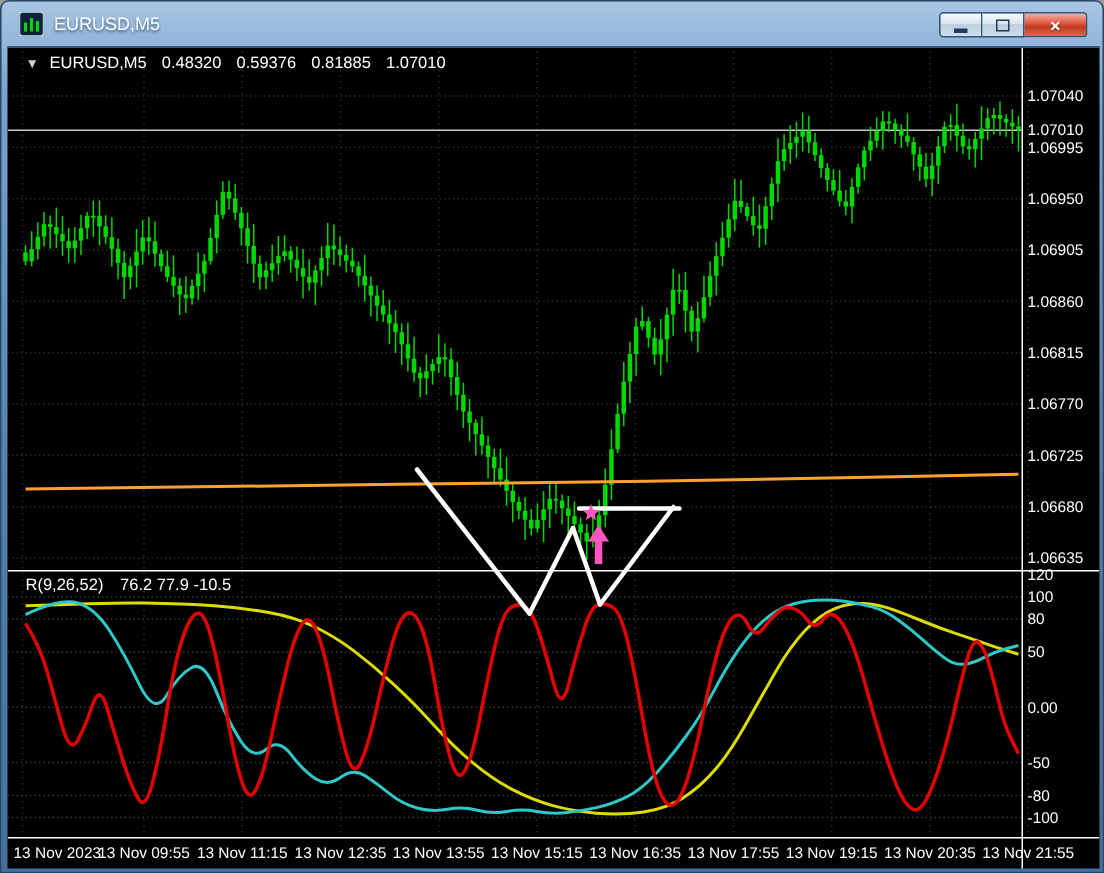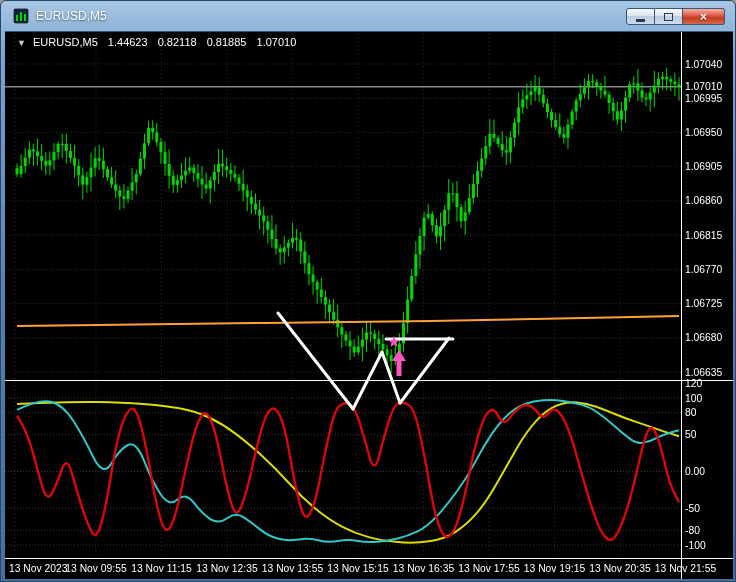--- a/index.html
+++ b/index.html
@@ -469,20 +469,24 @@
           <text x="484" y="540" text-anchor="middle" font-size="10.3">13 Nov 17:55</text>
           <text x="549.5" y="540" text-anchor="middle" font-size="10.3">13 Nov 19:15</text>
           <text x="615" y="540" text-anchor="middle" font-size="10.3">13 Nov 20:35</text>
           <text x="680.5" y="540" text-anchor="middle" font-size="10.3">13 Nov 21:55</text>
         </g>
       </svg>
 
     <div class="ohlc">
       <span class="exp">▼</span>
       <span>EURUSD,M5</span>
-      <span>1.44623</span>
-      <span>0.82118</span>
+      <span>0.48320</span>
+      <span>0.59376</span>
       <span>0.81885</span>
       <span>1.07010</span>
     </div>
 
+    <div class="ind-label">
+      <span>R(9,26,52)</span>
+      <span>76.2 77.9 -10.5</span>
+    </div>
   </div>
 </div>
 
 </body></html>

